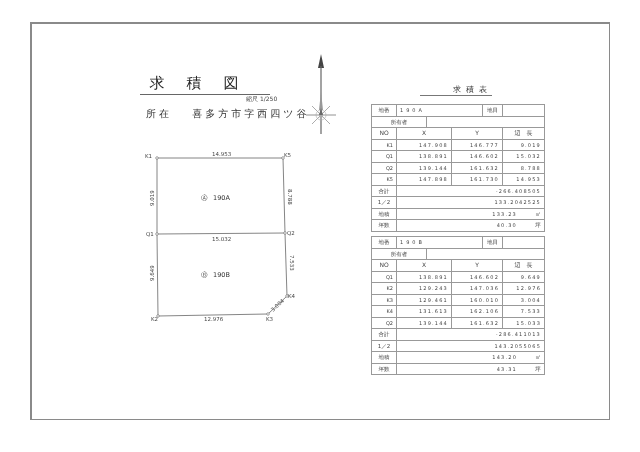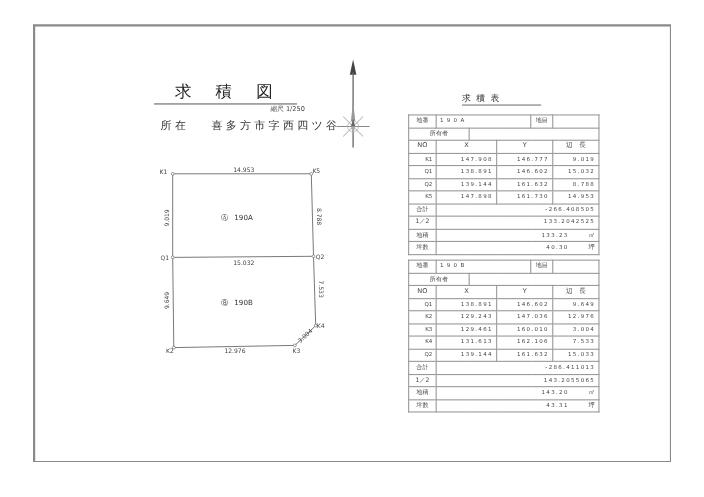--- a/index.html
+++ b/index.html
@@ -1,32 +1,32 @@
 <!DOCTYPE html>
 <html><head>
 <meta charset="utf-8">
 <style>
   html,body{margin:0;padding:0;background:#ffffff;}
   body{width:640px;height:452px;position:relative;overflow:hidden;
        font-family:"DejaVu Sans","Liberation Sans",sans-serif;color:#333;}
   .frame{position:absolute;left:30px;top:22px;width:580px;height:398px;
          border:1px solid #8a8a8a;border-left-width:2px;border-top-width:2px;box-sizing:border-box;}
   .title{position:absolute;left:140px;top:74px;width:130px;height:20px;
-         font-size:15px;letter-spacing:22px;text-align:right;color:#222;}
+         font-size:15px;letter-spacing:22px;text-align:center;color:#222;}
   .title-underline{position:absolute;left:140px;top:94px;width:130px;height:0;border-top:1px solid #666;}
   .scale{position:absolute;left:246px;top:95px;font-size:6px;color:#444;}
   .location{position:absolute;left:146px;top:107px;font-size:10px;letter-spacing:3px;color:#333;white-space:nowrap;}
   .location .lbl{margin-right:14px;}
   .compass{position:absolute;left:296px;top:52px;width:50px;height:86px;}
   svg.plot{position:absolute;left:0;top:0;width:640px;height:452px;}
   .pt{font-size:5.5px;fill:#444;font-family:"DejaVu Sans",sans-serif;}
   .dim{font-size:5.5px;fill:#444;font-family:"DejaVu Sans",sans-serif;}
   .lotlbl{font-size:6.5px;fill:#333;font-family:"DejaVu Sans",sans-serif;}
 
-  .tbl-title{position:absolute;left:420px;top:84px;width:72px;text-align:left;font-size:8px;letter-spacing:5px;color:#333;}
+  .tbl-title{position:absolute;left:420px;top:84px;width:72px;text-align:right;font-size:8px;letter-spacing:5px;color:#333;}
   .tbl-title-ul{position:absolute;left:420px;top:95px;width:72px;border-top:1px solid #777;}
 
   table.area{position:absolute;border-collapse:collapse;font-size:5px;color:#444;table-layout:fixed;}
   table.area td{border:1px solid #999;height:10.5px;padding:0 3px;white-space:nowrap;overflow:hidden;line-height:10px;}
   table.area td.num{text-align:right;letter-spacing:1.2px;}
   table.area td.r{text-align:right;}
   table.area td.lbl{text-align:center;font-size:5.5px;}
   table.area td.hd{text-align:center;font-size:6px;}
   .unit{float:right;font-size:6px;}
   .val{letter-spacing:1.2px;margin-right:18px;}

